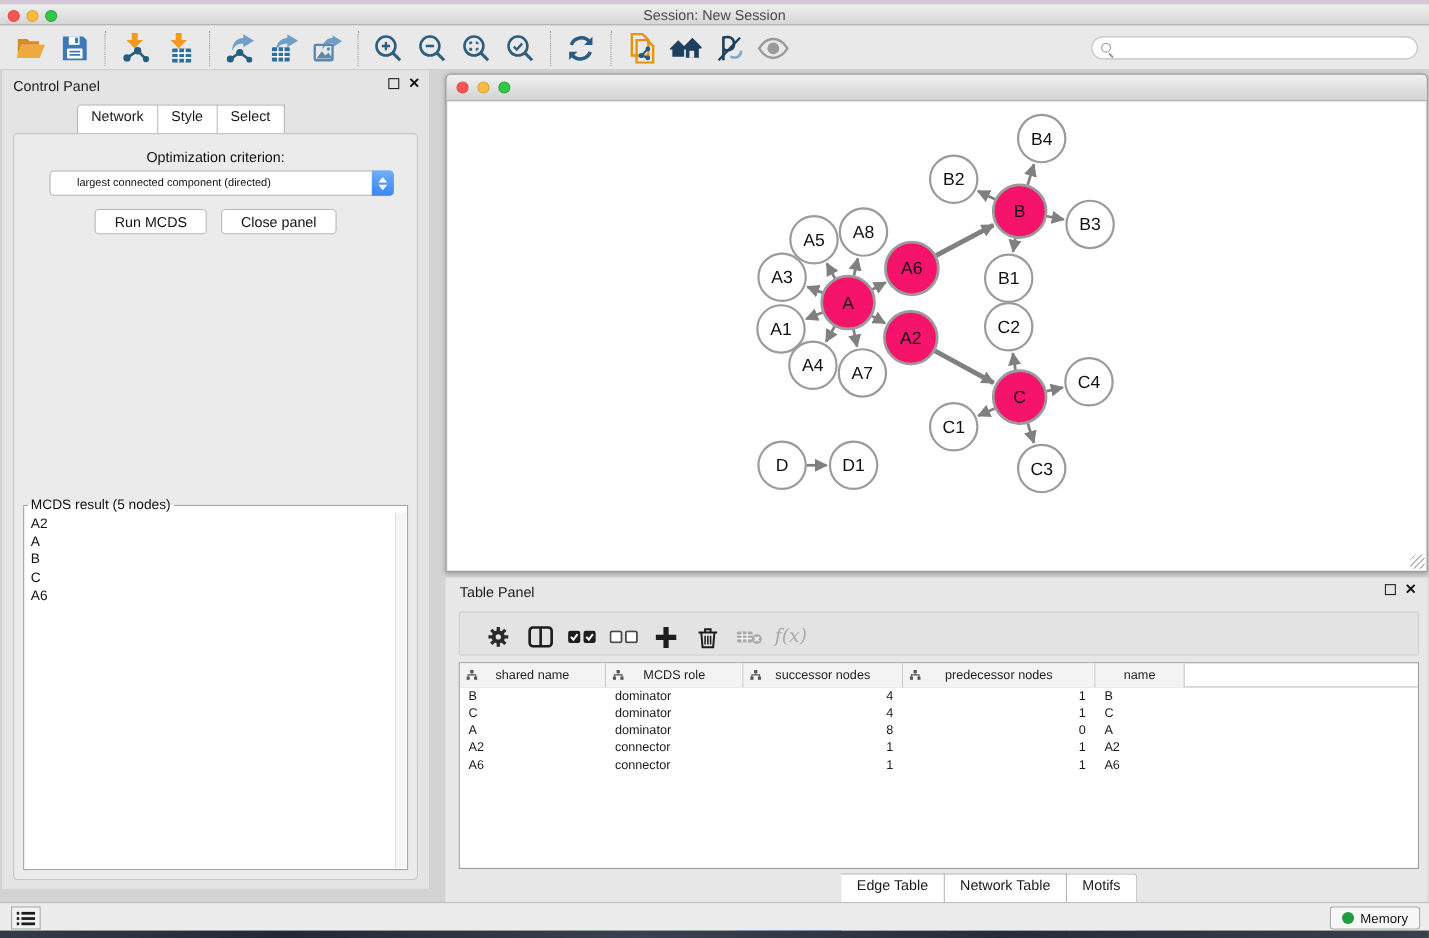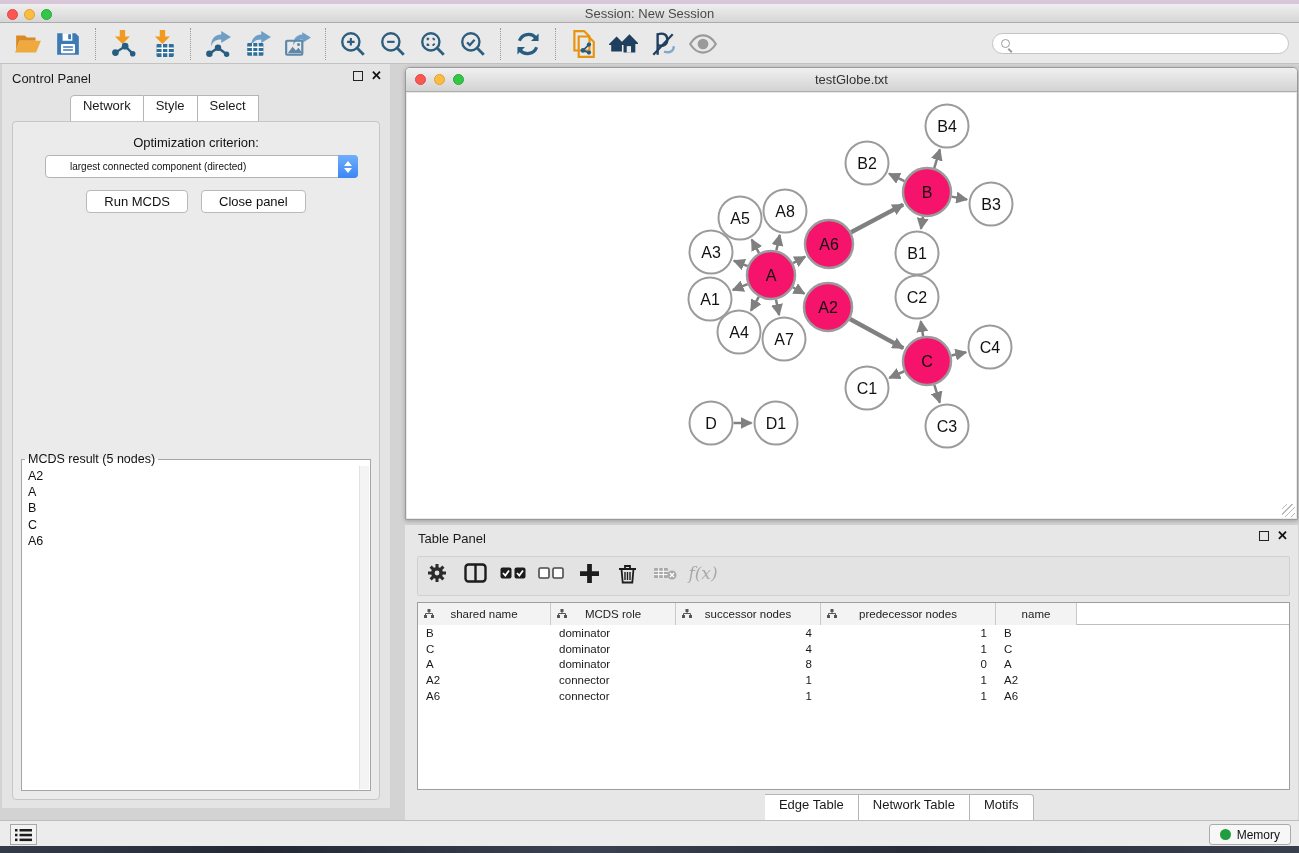--- a/index.html
+++ b/index.html
@@ -91,21 +91,21 @@
   .net-titlebar .title { position:absolute; left:0; right:0; top:4px; text-align:center; font-size:13px; color:#333; }
   .net-canvas { position:absolute; left:1px; right:1px; top:25px; bottom:1px; background:#fff; }
   .grip { position:absolute; right:1px; bottom:1px; width:13px; height:13px;
     background:repeating-linear-gradient(135deg,transparent 0 3px,#B9B9B9 3px 4px); }
 
   
   .tpanel { position:absolute; left:405px; top:461px; width:893px; height:295px; background:#E7E7E7; }
   .tpanel .panel-title { position:absolute; left:13px; top:6px; }
   .tpanel .cp-icons { right:10px; top:6px; }
   .ttoolbar { position:absolute; left:12px; right:8px; top:31px; height:40px; background:#E3E3E3;
-    border:1px solid #D0D0D0; border-radius:2px; display:flex; align-items:flex-start; gap:0; }
+    border:1px solid #D0D0D0; border-radius:2px; display:flex; align-items:flex-end; padding-left:16px; gap:0; }
   .ttb { width:38px; height:32px; display:flex; align-items:center; justify-content:center; background:none; border:none; }
   .fx { font-family:"DejaVu Serif", serif; font-style:italic; color:#A9A9A9; font-size:17px; }
 
   .dtable { position:absolute; left:12px; right:8px; top:77px; height:188px; background:#fff;
     border:1px solid #9E9E9E; overflow:hidden; font-size:11.5px; }
   .thead { display:flex; height:22px; border-bottom:1px solid #BEBEBE; }
   .th { position:relative; height:22px; background:#F3F3F3; border-right:1px solid #C9C9C9;
     display:flex; align-items:center; justify-content:center; color:#222; }
   .th .sorticon { position:absolute; left:6px; top:6px; }
   .tr { display:flex; height:15.8px; align-items:center; }
@@ -327,21 +327,20 @@
             <div class="mcds-scroll"></div>
           </fieldset>
         </div>
       </div>
 
       <div class="netframe">
         <div class="net-titlebar">
           <span class="tl red"></span>
           <span class="tl yellow"></span>
           <span class="tl green"></span>
-          <div class="title">testGlobe.txt</div>
         </div>
         <div class="net-canvas">
           <svg id="graph-svg" width="891" height="427" viewBox="0 0 891 427">
             <defs>
               <marker id="arrowhead" markerUnits="userSpaceOnUse" markerWidth="12" markerHeight="12" viewBox="0 0 10 10" refX="9" refY="5" orient="auto">
                 <path id="arrowhead-path" d="M0 0 L10 5 L0 10 Z" fill="#808080"></path>
               </marker>
             </defs>
             <g id="edges-layer">
                 <line x1="352.0557013272504" y1="160.03790244042816" x2="344.7054126992946" y2="146.5228556083804" stroke="#808080" stroke-width="2.5" marker-end="url(#arrowhead)"></line>

